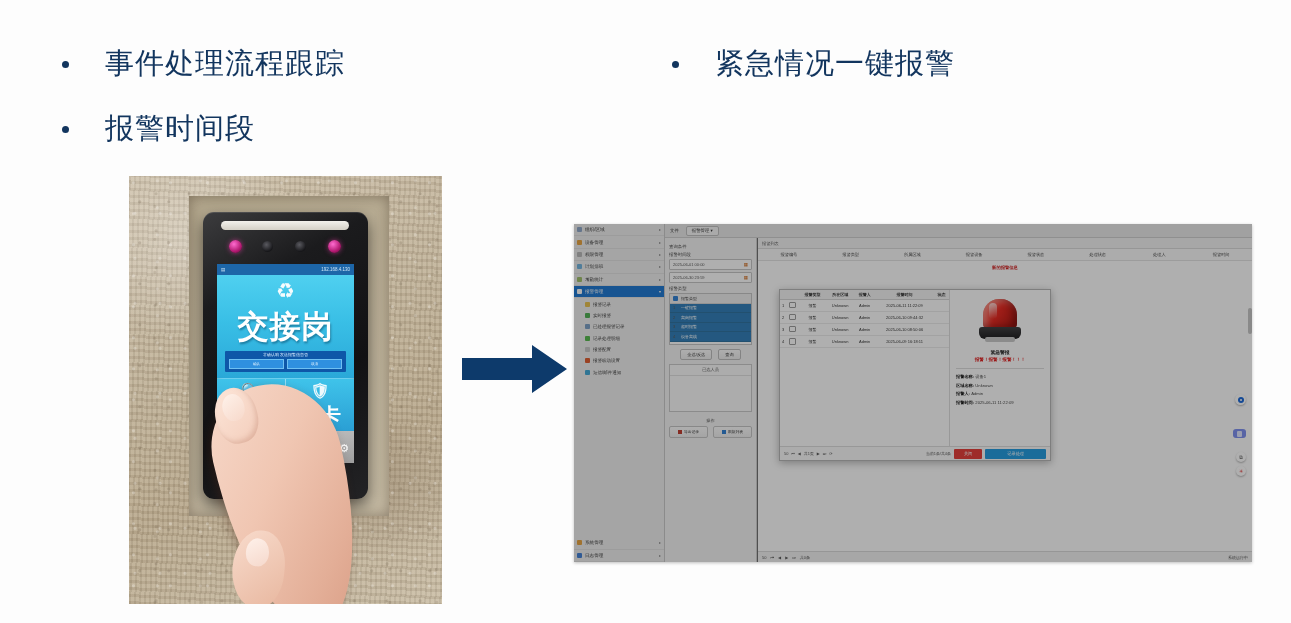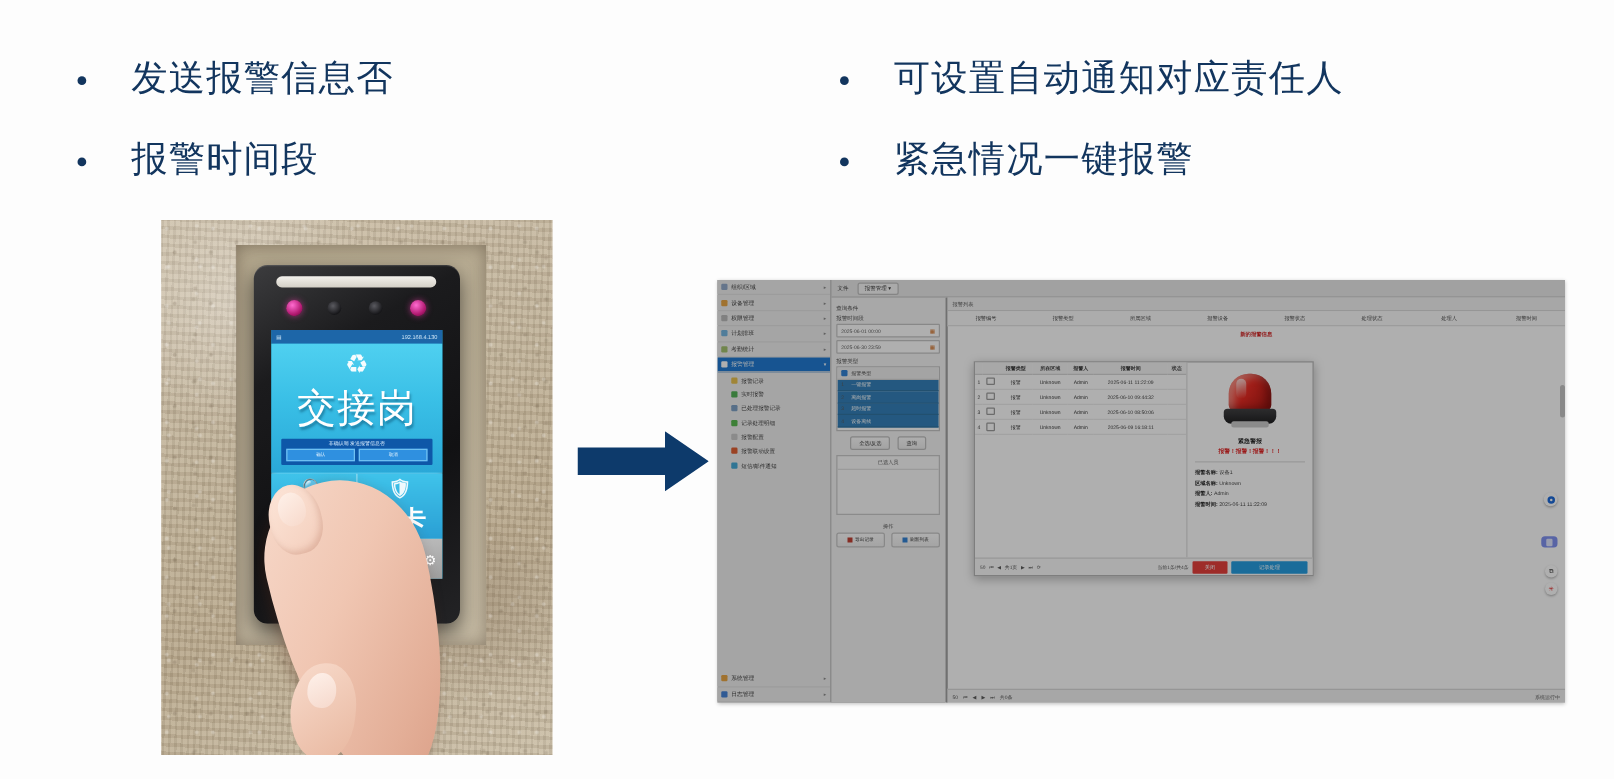--- a/index.html
+++ b/index.html
@@ -83,21 +83,21 @@
   .scr-main{
     background:linear-gradient(180deg,#4fd0f0 0%,#39bfe6 45%,#2aa8d8 100%);
     height:103px;position:relative;
   }
   .recycle-ico{
     position:absolute;left:50%;top:6px;transform:translateX(-50%);
     font-size:21px;color:#ffffff;line-height:1;opacity:.95;
   }
   .scr-title{
     position:absolute;left:0;right:0;top:31px;text-align:center;
-    color:#fff;font-size:31px;font-weight:normal;letter-spacing:1px;
+    color:#fff;font-size:31px;font-weight:bold;letter-spacing:1px;
     font-family:"Liberation Sans",sans-serif;
     text-shadow:1px 2px 2px rgba(0,60,90,.45);
   }
   .notice-box{
     position:absolute;left:8px;right:8px;top:76px;
     background:#0e57a8;border-radius:1px;padding:2px 0 3px;
   }
   .notice-text{
     text-align:center;color:#dff0ff;font-size:4px;
     font-family:"Liberation Sans",sans-serif;line-height:1.1;
@@ -355,33 +355,29 @@
     position:absolute;right:0;top:70px;width:4px;height:26px;
     background:#c6c6c6;border-radius:2px;z-index:22;
   }
 </style>
 </head>
 <body>
 
 <div class="bullet-col" id="bullets-left">
   <div class="bullet-row">
     <span class="bullet-dot"></span>
-    <span class="bullet-text">发送报警信息否</span>
+    <span class="bullet-text">事件处理流程跟踪</span>
   </div>
   <div class="bullet-row">
     <span class="bullet-dot"></span>
     <span class="bullet-text">报警时间段</span>
   </div>
 </div>
 
 <div class="bullet-col" id="bullets-right">
-  <div class="bullet-row">
-    <span class="bullet-dot"></span>
-    <span class="bullet-text">可设置自动通知对应责任人</span>
-  </div>
   <div class="bullet-row">
     <span class="bullet-dot"></span>
     <span class="bullet-text">紧急情况一键报警</span>
   </div>
 </div>
 
 <svg id="arrow" viewBox="0 0 105 48">
   <polygon points="0,13 70,13 70,0 105,24 70,48 70,35 0,35" fill="#0d3a6b"></polygon>
 </svg>
 

